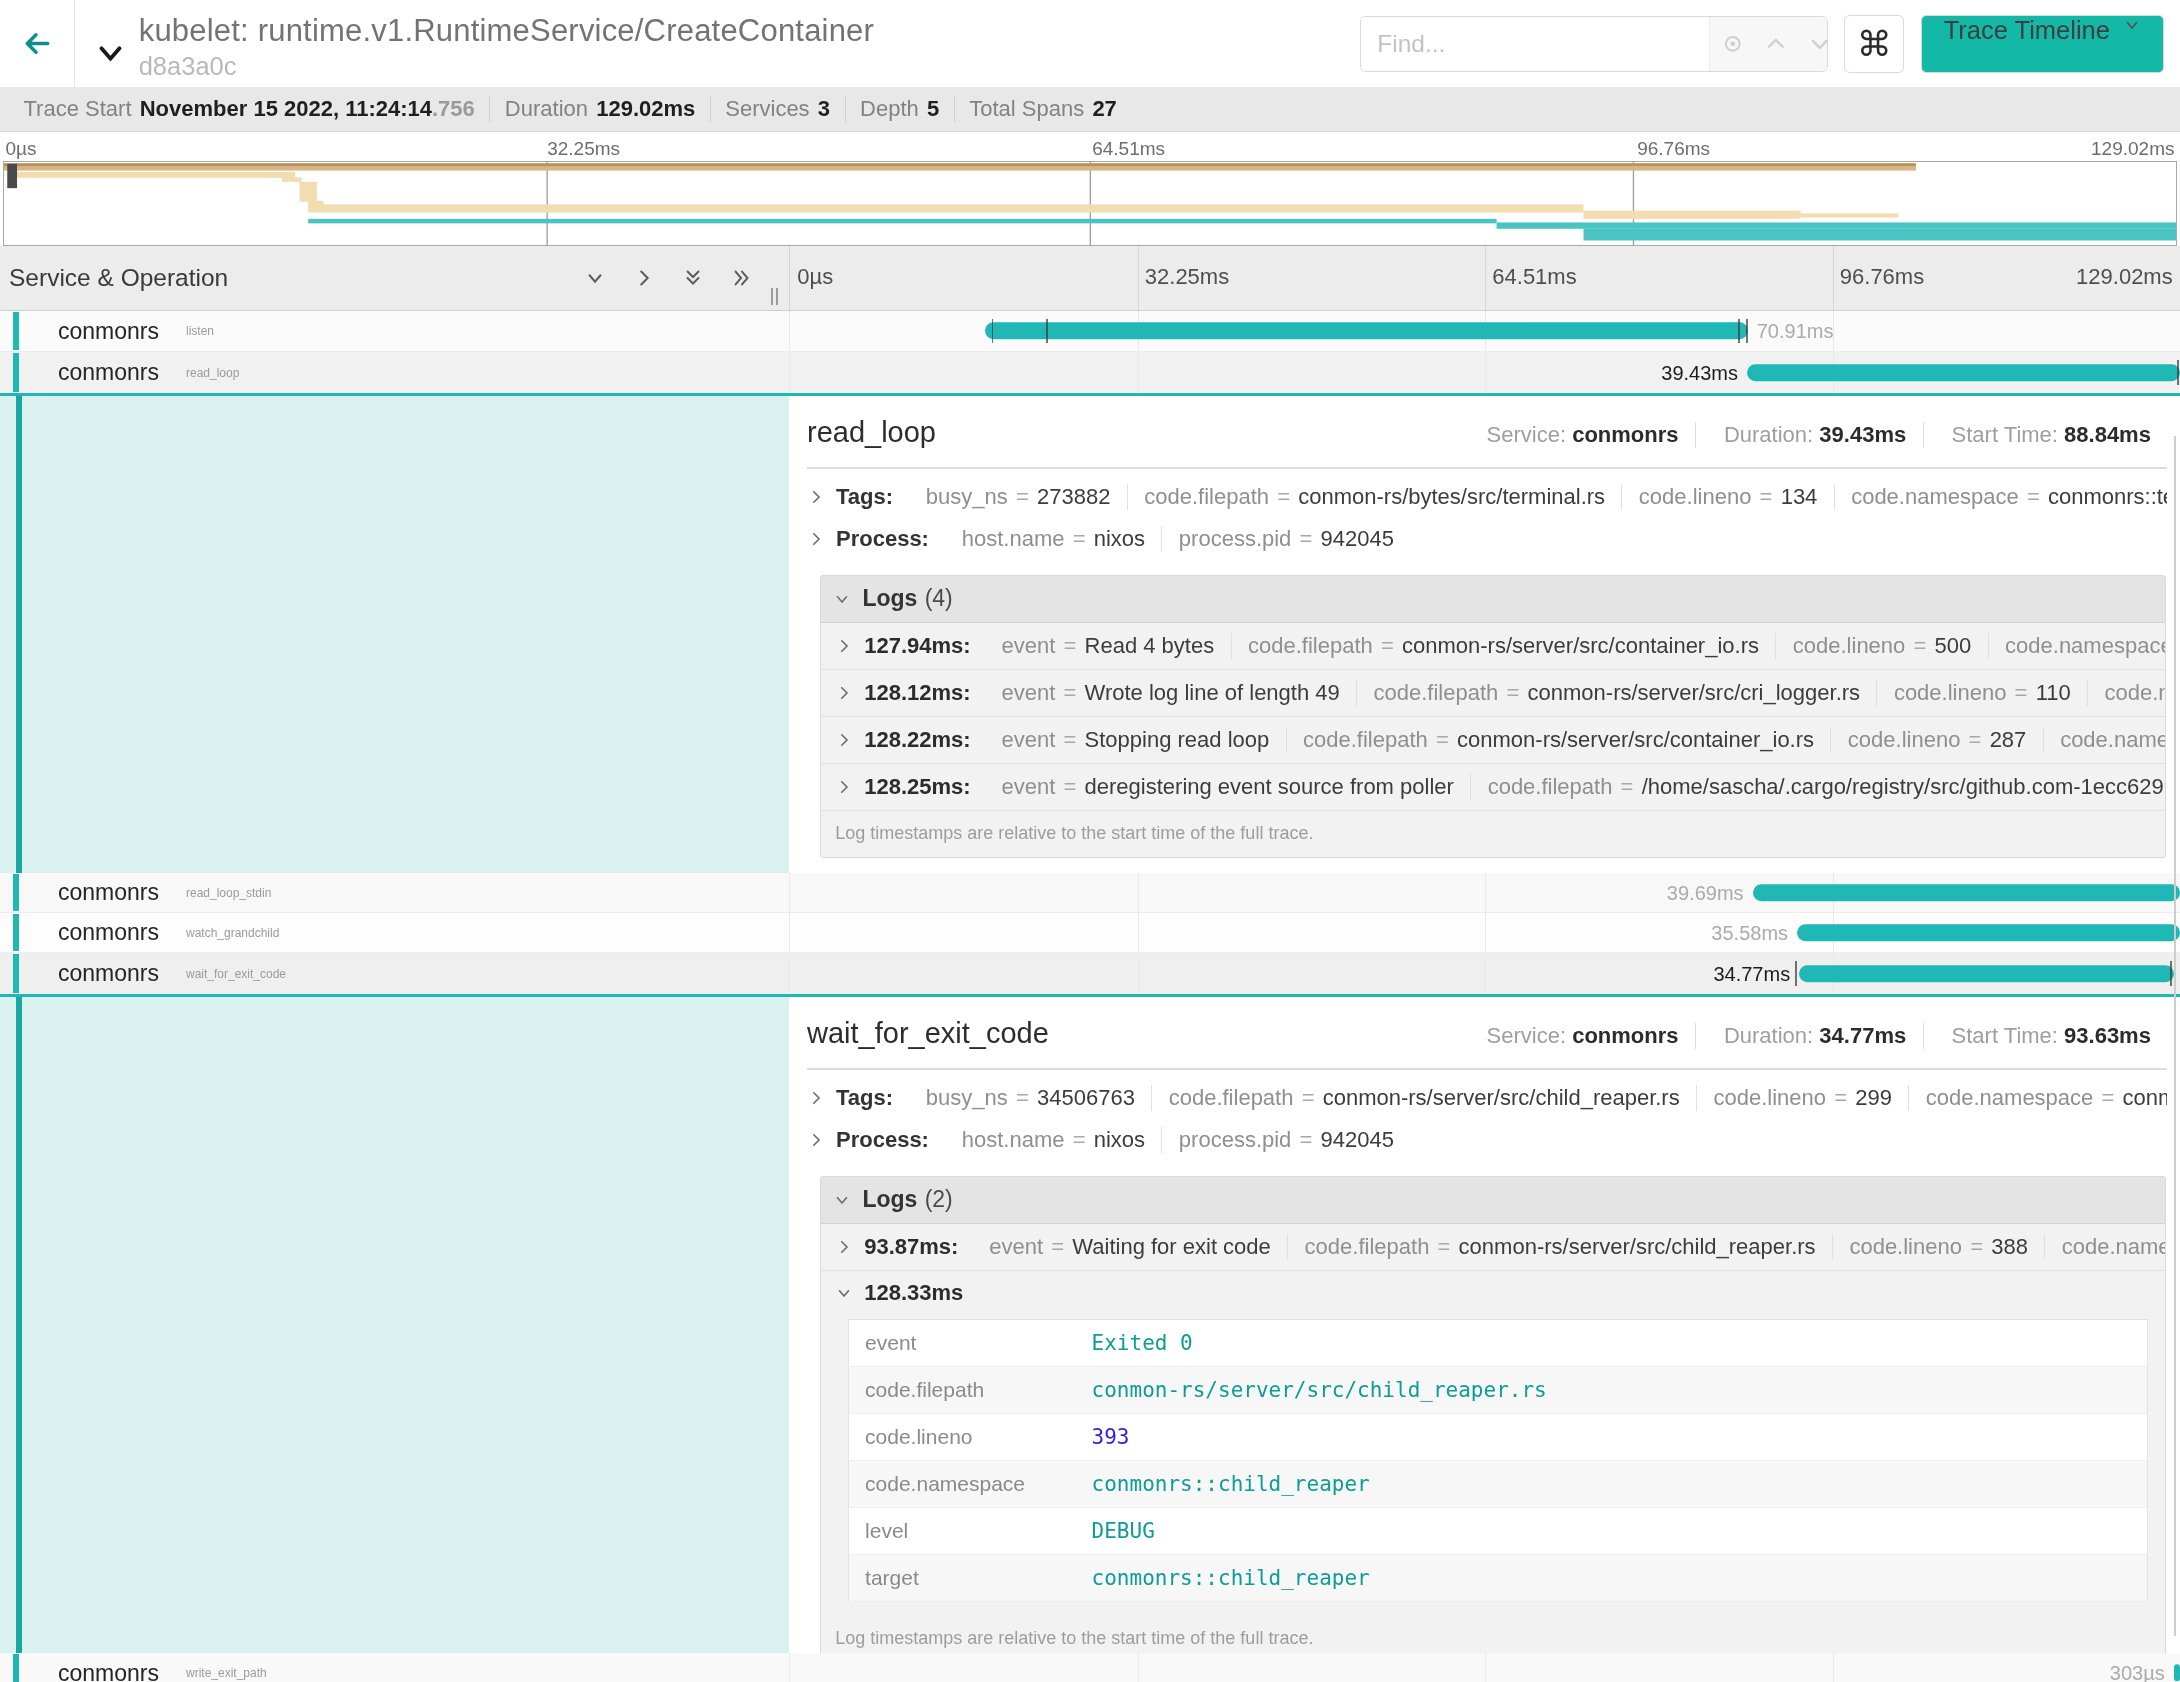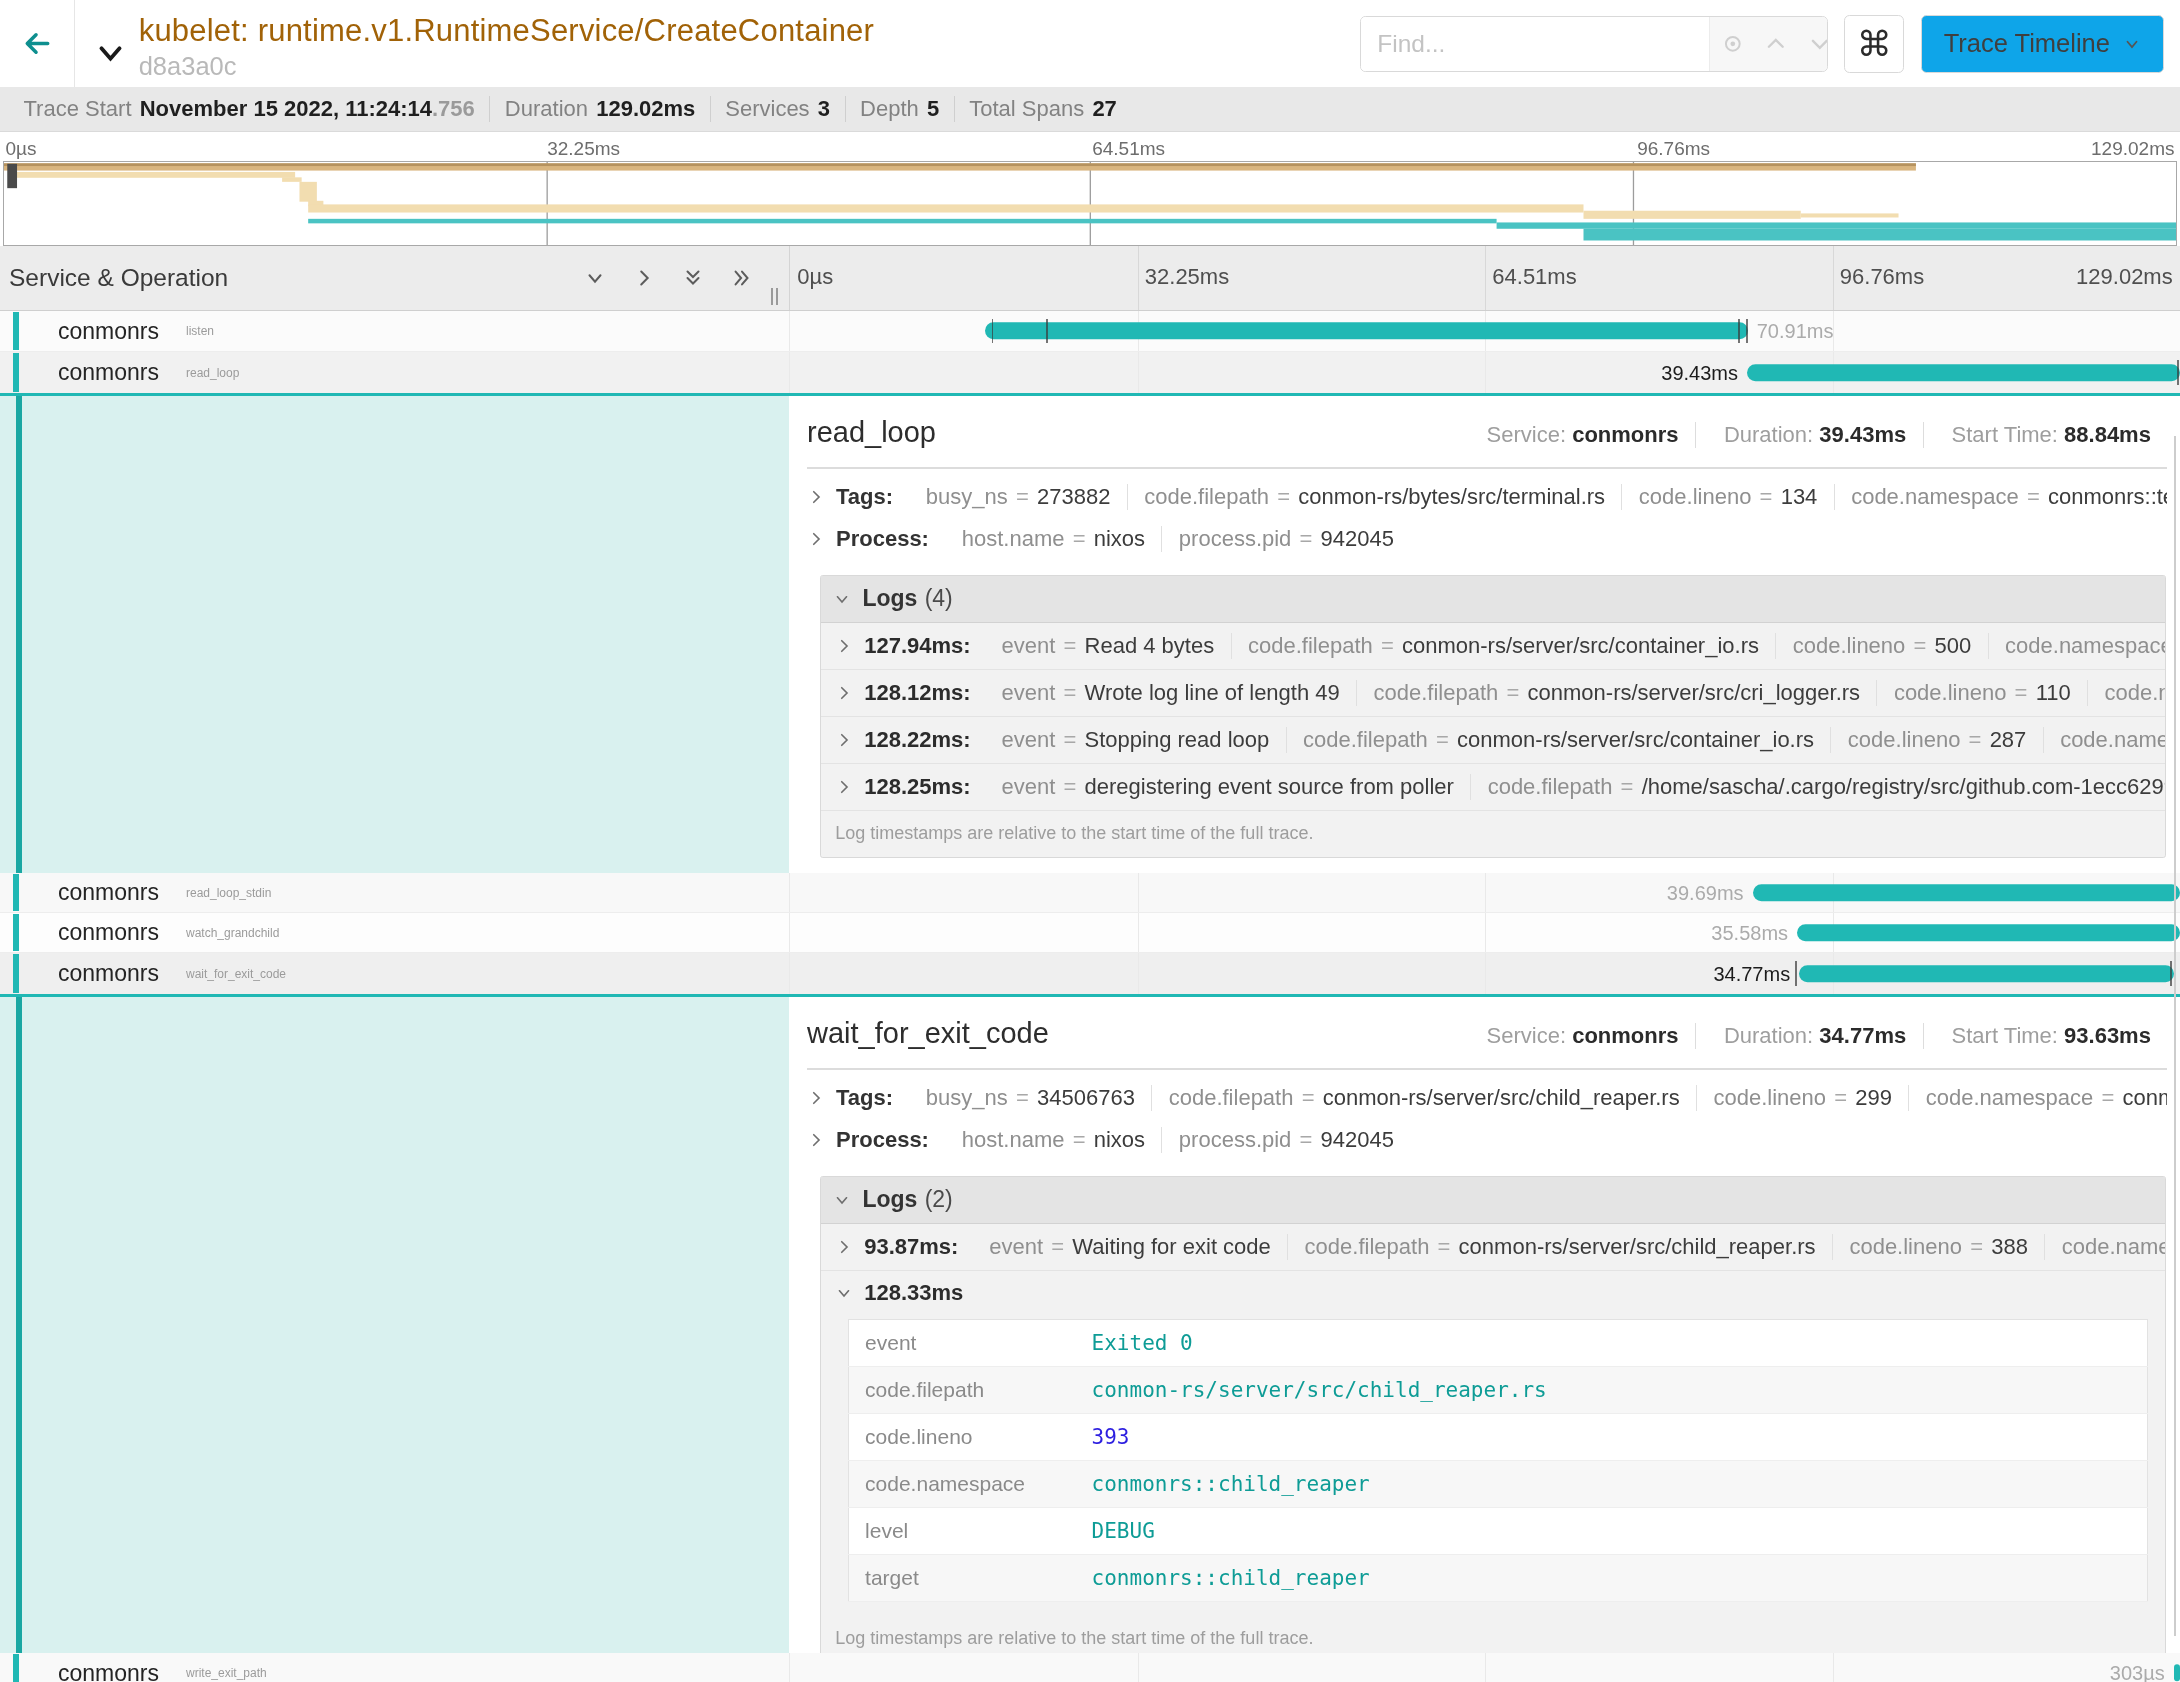--- a/index.html
+++ b/index.html
@@ -7,31 +7,31 @@
   body { font-family:"Liberation Sans", sans-serif; color:#333; }
   .app { position:relative; width:2180px; height:1683px; overflow:hidden; background:#fff; }
 
   
   .hdr { height:87px; display:flex; align-items:center; background:#fff; }
   .back-btn { width:75px; height:87px; display:flex; align-items:center; justify-content:center; border-right:0.9px solid #e6e6e6; background:#fff; cursor:pointer; }
   .back-btn svg { width:35px; height:35px; stroke:#0e8f8f; }
   .collapse-toggle { margin-left:20px; margin-top:23.6px; }
   .collapse-toggle svg { width:31px; height:31px; stroke:#1a1a1a; }
   .titles { margin-left:12.7px; padding-top:7.3px; }
-  .title { font-size:31px; font-weight:500; color:#a16207; letter-spacing:0.2px; }
+  .title { font-size:31px; font-weight:500; color:#737373; letter-spacing:0.2px; }
   .subtitle { font-size:25.5px; color:#b9b9b9; margin-top:2.7px; }
   .hdr-right { margin-left:auto; display:flex; align-items:center; gap:16.4px; padding-right:16.4px; }
   .findbox { width:468px; height:56px; border:0.9px solid #d9d9d9; border-radius:5.5px; display:flex; overflow:hidden; background:#fff; }
   .find-input { flex:1; border:none; outline:none; padding:0 16.4px; font-size:24.5px; color:#444; font-family:"Liberation Sans",sans-serif; }
   .find-input::placeholder { color:#c3c3c3; }
   .find-icons { display:flex; align-items:center; background:#f7f7f7; border-left:0.9px solid #ececec; padding:0 11px; gap:20px; }
   .find-icons .fi { color:#cfcfcf; display:flex; }
   .find-icons svg { width:23.6px; height:23.6px; stroke:#cfcfcf; }
   .cmd-btn { width:60px; height:58px; border:0.9px solid #d9d9d9; border-radius:5.5px; background:#fff; font-size:35px; color:#2b2b2b; display:flex; align-items:center; justify-content:center; cursor:pointer; }
-  .view-btn { height:58px; border:0.9px solid #d9d9d9; border-radius:5.5px; background:#0ea5e9; padding:0 22px; font-size:25.5px; color:#3f3f3f; display:flex; align-items:center; gap:12.7px; cursor:pointer; }
+  .view-btn { height:58px; border:0.9px solid #d9d9d9; border-radius:5.5px; background:#14b8a6; padding:0 22px; font-size:25.5px; color:#3f3f3f; display:flex; align-items:flex-start; gap:12.7px; cursor:pointer; }
   .view-btn svg { width:18px; height:18px; stroke:#555; }
 
   
   .summary { height:45px; background:#e8e8e8; border-bottom:0.9px solid #dadada; display:flex; align-items:center; font-size:22px; color:#828282; padding-left:9px; }
   .sum-item { display:flex; align-items:baseline; gap:8.2px; padding:0 14.5px; }
   .sum-item + .sum-item { border-left:0.9px solid #cfcfcf; }
   .sum-val { color:#1f1f1f; font-weight:700; }
   .sum-dim { color:#9a9a9a; font-weight:700; }
 
   

